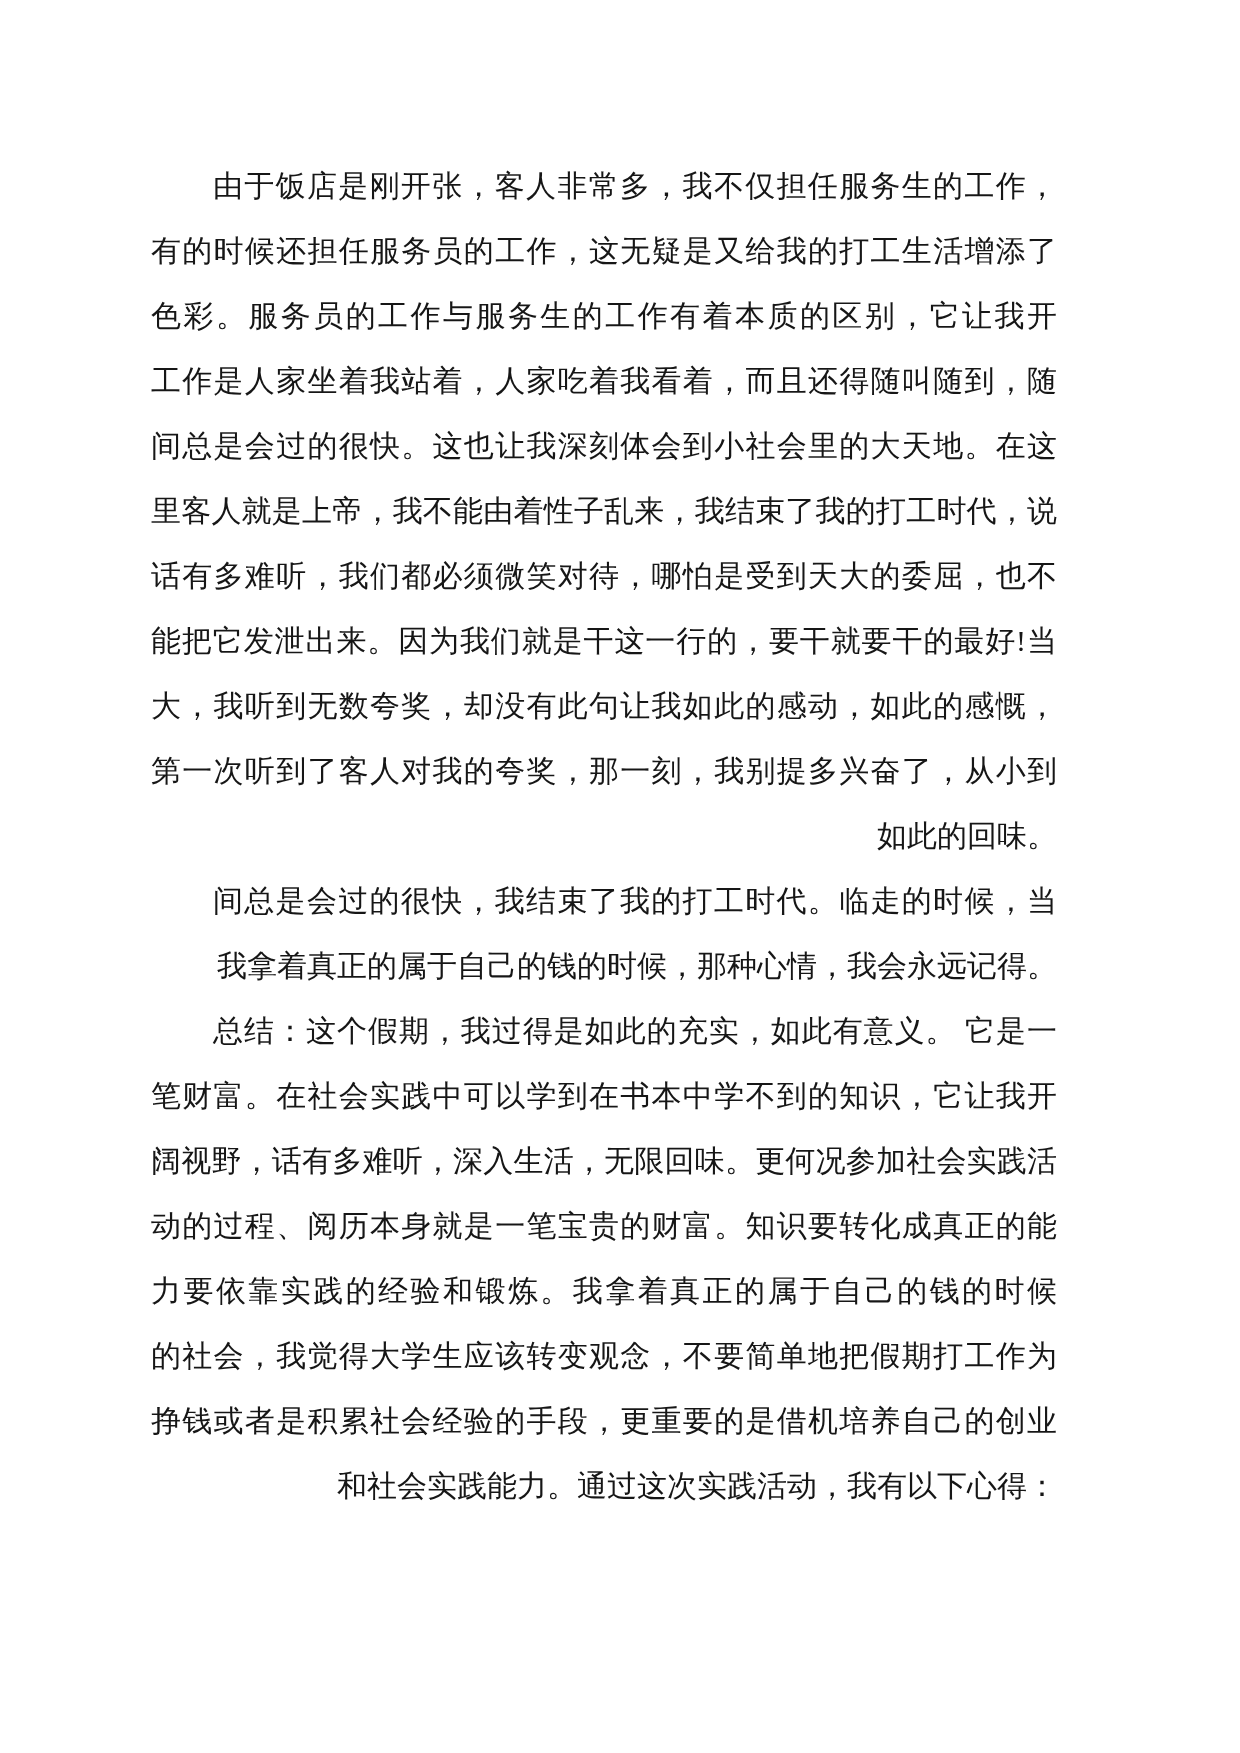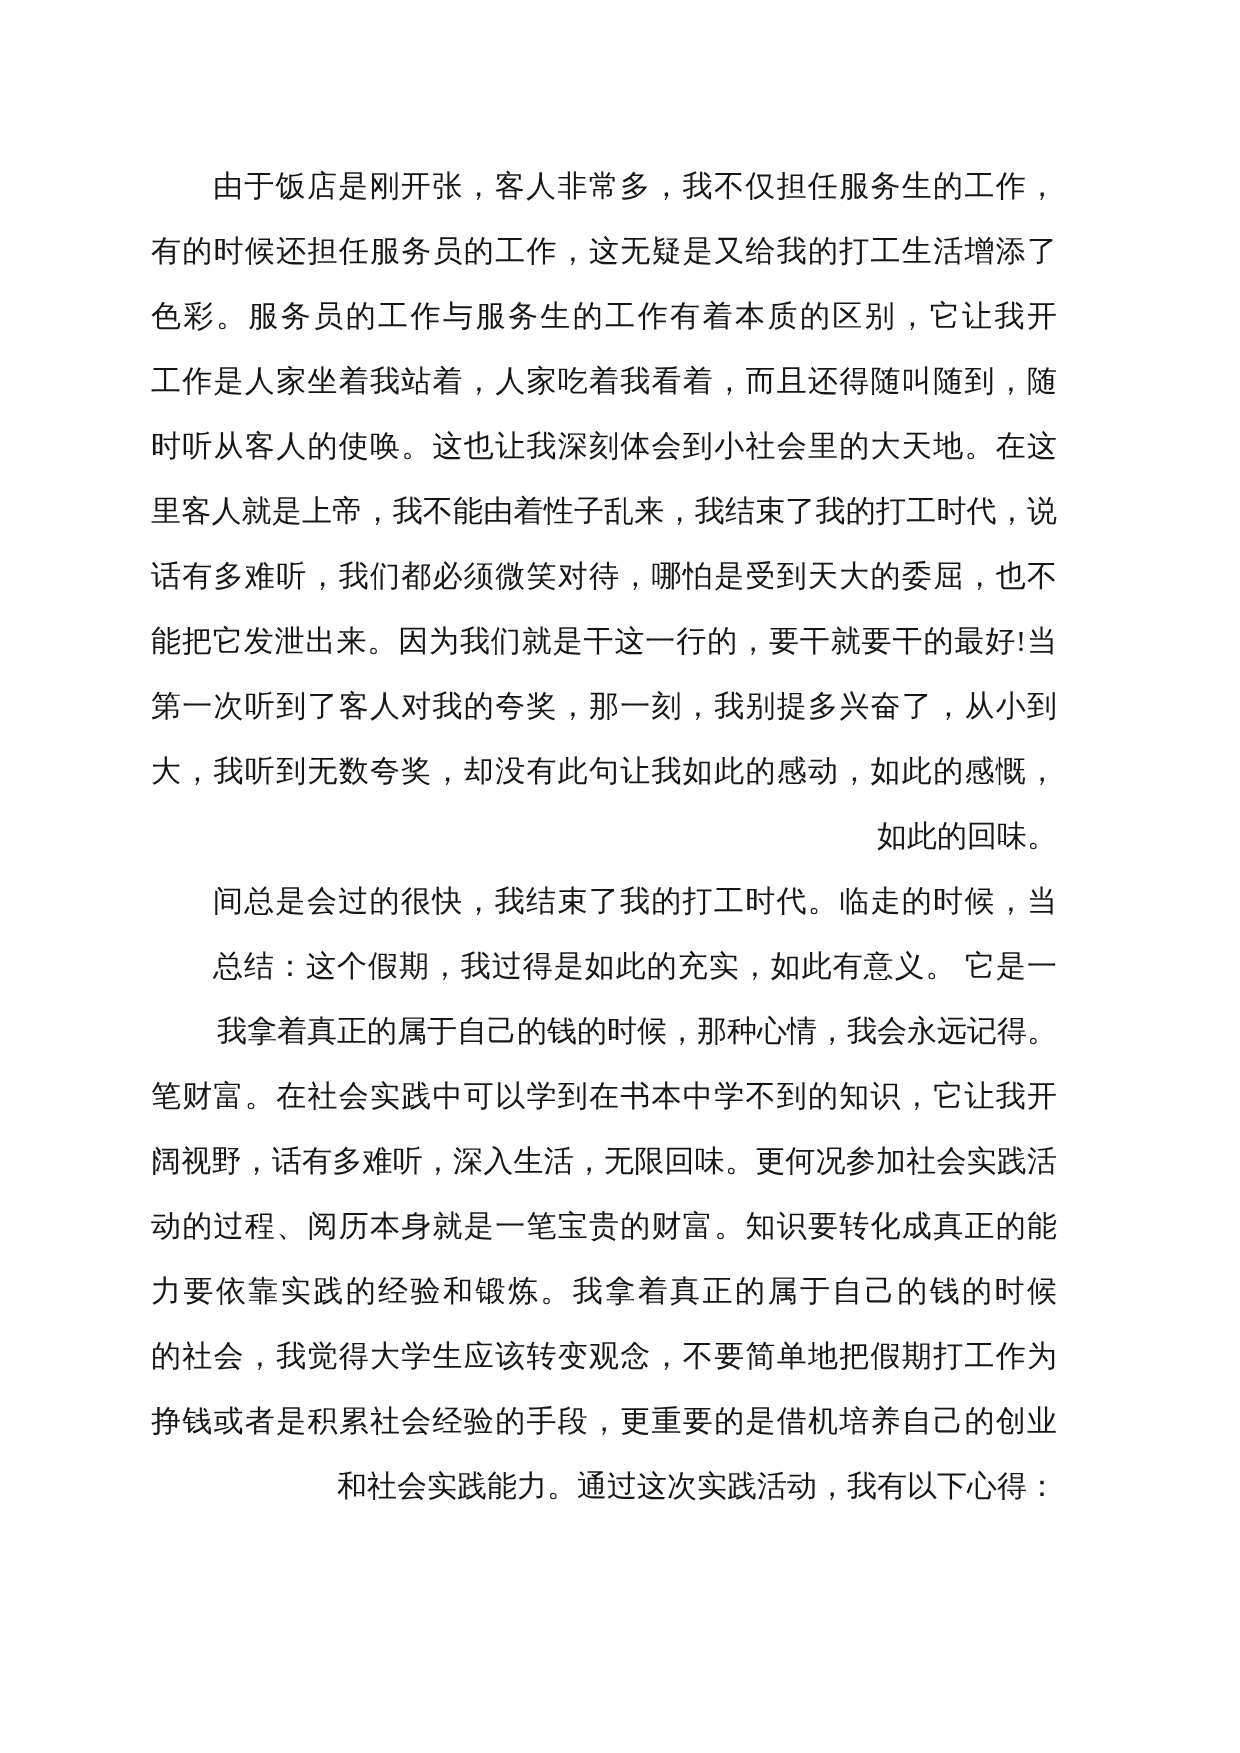--- a/index.html
+++ b/index.html
@@ -47,30 +47,30 @@
 </style>
 </head>
 <body>
 
 <div class="page">
   <div class="text-block" id="essay-body">
       <div class="line indent full">由于饭店是刚开张，客人非常多，我不仅担任服务生的工作，</div>
       <div class="line full">有的时候还担任服务员的工作，这无疑是又给我的打工生活增添了</div>
       <div class="line full">色彩。服务员的工作与服务生的工作有着本质的区别，它让我开</div>
       <div class="line full">工作是人家坐着我站着，人家吃着我看着，而且还得随叫随到，随</div>
-      <div class="line full">时听从客人的使唤。这也让我深刻体会到小社会里的大天地。在这</div>
+      <div class="line full">间总是会过的很快。这也让我深刻体会到小社会里的大天地。在这</div>
       <div class="line full">里客人就是上帝，我不能由着性子乱来，我结束了我的打工时代，说</div>
       <div class="line full">话有多难听，我们都必须微笑对待，哪怕是受到天大的委屈，也不</div>
       <div class="line full">能把它发泄出来。因为我们就是干这一行的，要干就要干的最好!当</div>
+      <div class="line full">大，我听到无数夸奖，却没有此句让我如此的感动，如此的感慨，</div>
       <div class="line full">第一次听到了客人对我的夸奖，那一刻，我别提多兴奋了，从小到</div>
-      <div class="line full">大，我听到无数夸奖，却没有此句让我如此的感动，如此的感慨，</div>
       <div class="line">如此的回味。</div>
       <div class="line indent full">间总是会过的很快，我结束了我的打工时代。临走的时候，当</div>
+      <div class="line">我拿着真正的属于自己的钱的时候，那种心情，我会永远记得。</div>
       <div class="line indent full">总结：这个假期，我过得是如此的充实，如此有意义。 它是一</div>
-      <div class="line">我拿着真正的属于自己的钱的时候，那种心情，我会永远记得。</div>
       <div class="line full">笔财富。在社会实践中可以学到在书本中学不到的知识，它让我开</div>
       <div class="line full">阔视野，话有多难听，深入生活，无限回味。更何况参加社会实践活</div>
       <div class="line full">动的过程、阅历本身就是一笔宝贵的财富。知识要转化成真正的能</div>
       <div class="line full">力要依靠实践的经验和锻炼。我拿着真正的属于自己的钱的时候</div>
       <div class="line full">的社会，我觉得大学生应该转变观念，不要简单地把假期打工作为</div>
       <div class="line full">挣钱或者是积累社会经验的手段，更重要的是借机培养自己的创业</div>
       <div class="line">和社会实践能力。通过这次实践活动，我有以下心得：</div>
     </div>
 </div>
 

